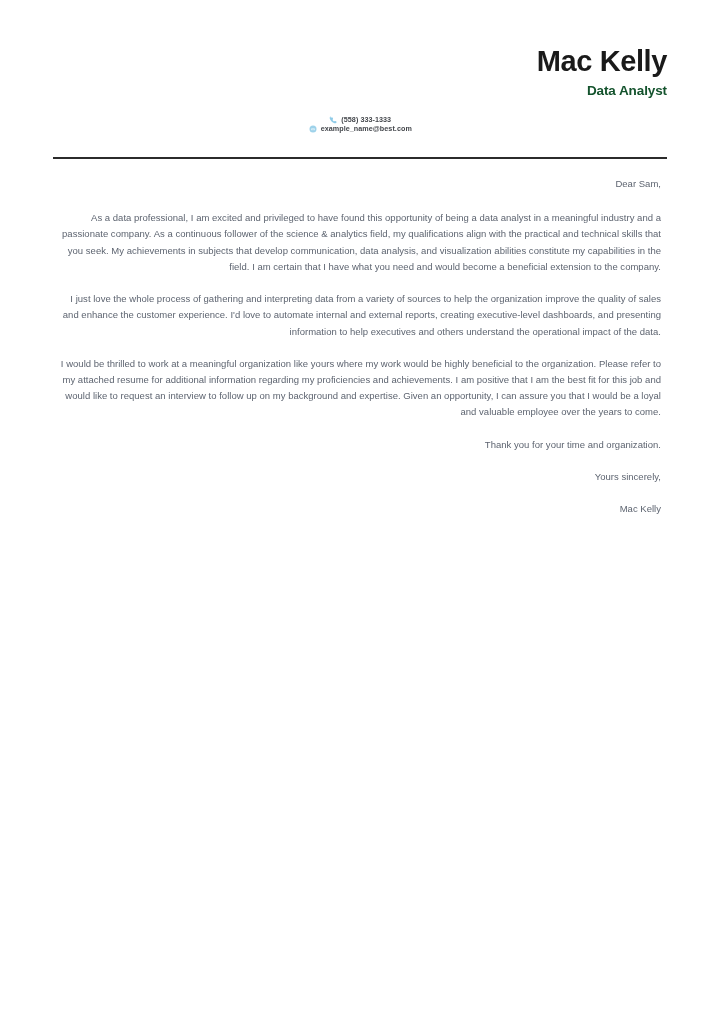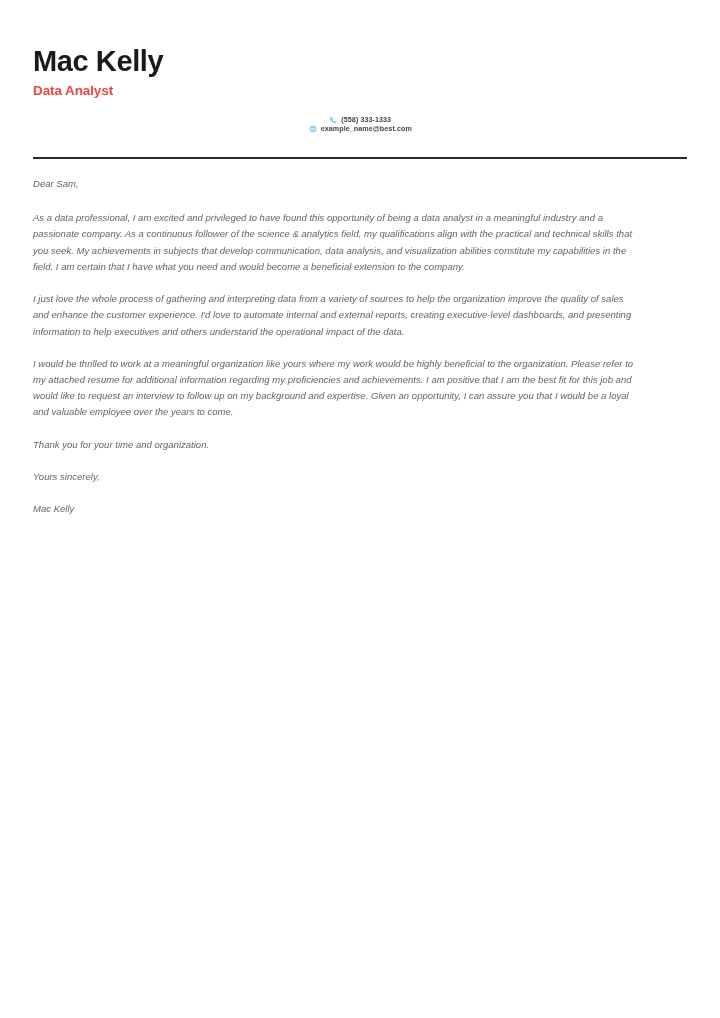--- a/index.html
+++ b/index.html
@@ -13,39 +13,40 @@
     font-family: "Liberation Sans", sans-serif;
     -webkit-font-smoothing: antialiased;
   }
 
   .page {
     position: relative;
     width: 720px;
     height: 762px;
     background: #ffffff;
     box-sizing: border-box;
-    padding: 0 33px;
+    padding: 0 53px;
+    text-align: right;
   }
 
   
   .header {
     padding-top: 46px;
   }
   .name {
     font-size: 29px;
     font-weight: bold;
     color: #1a1a1a;
     letter-spacing: -0.4px;
     line-height: 1.1;
     margin: 0;
   }
   .job-title {
     font-size: 13.5px;
     font-weight: bold;
-    color: #ef4444;
+    color: #14532d;
     letter-spacing: -0.1px;
     margin: 5px 0 16px 0;
     line-height: 1.2;
   }
 
   
   .contact-block {
     margin-top: 7px;
   }
   .contact-row {
@@ -100,21 +101,20 @@
     width: 100%;
   }
 
   
   .letter {
     margin-top: 17px;
     font-size: 9.5px;
     color: #5d6470;
     line-height: 16.2px;
     letter-spacing: 0.02px;
-    font-style: italic;
   }
   .letter p {
     margin: 0 0 16px 0;
     max-width: 608px;
   }
   .letter p.tight {
     margin-bottom: 0;
   }
   .salutation {
     margin-bottom: 18px !important;

